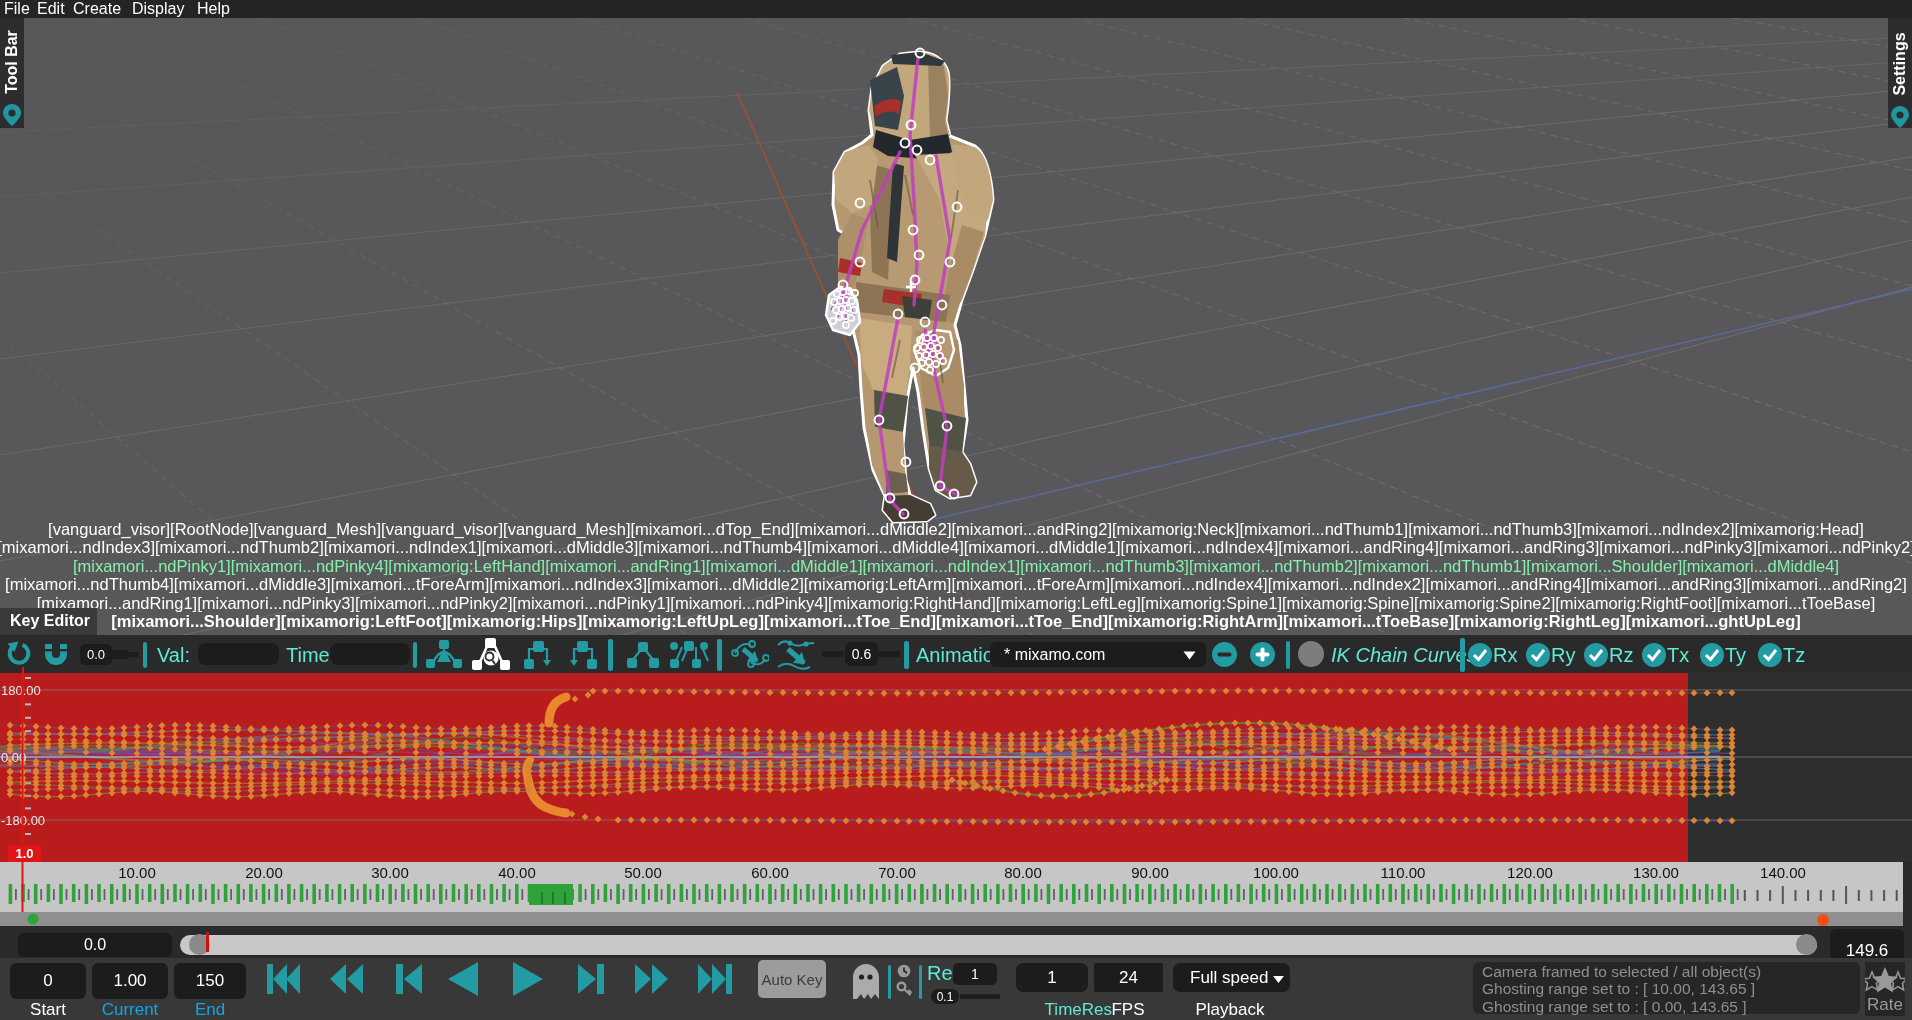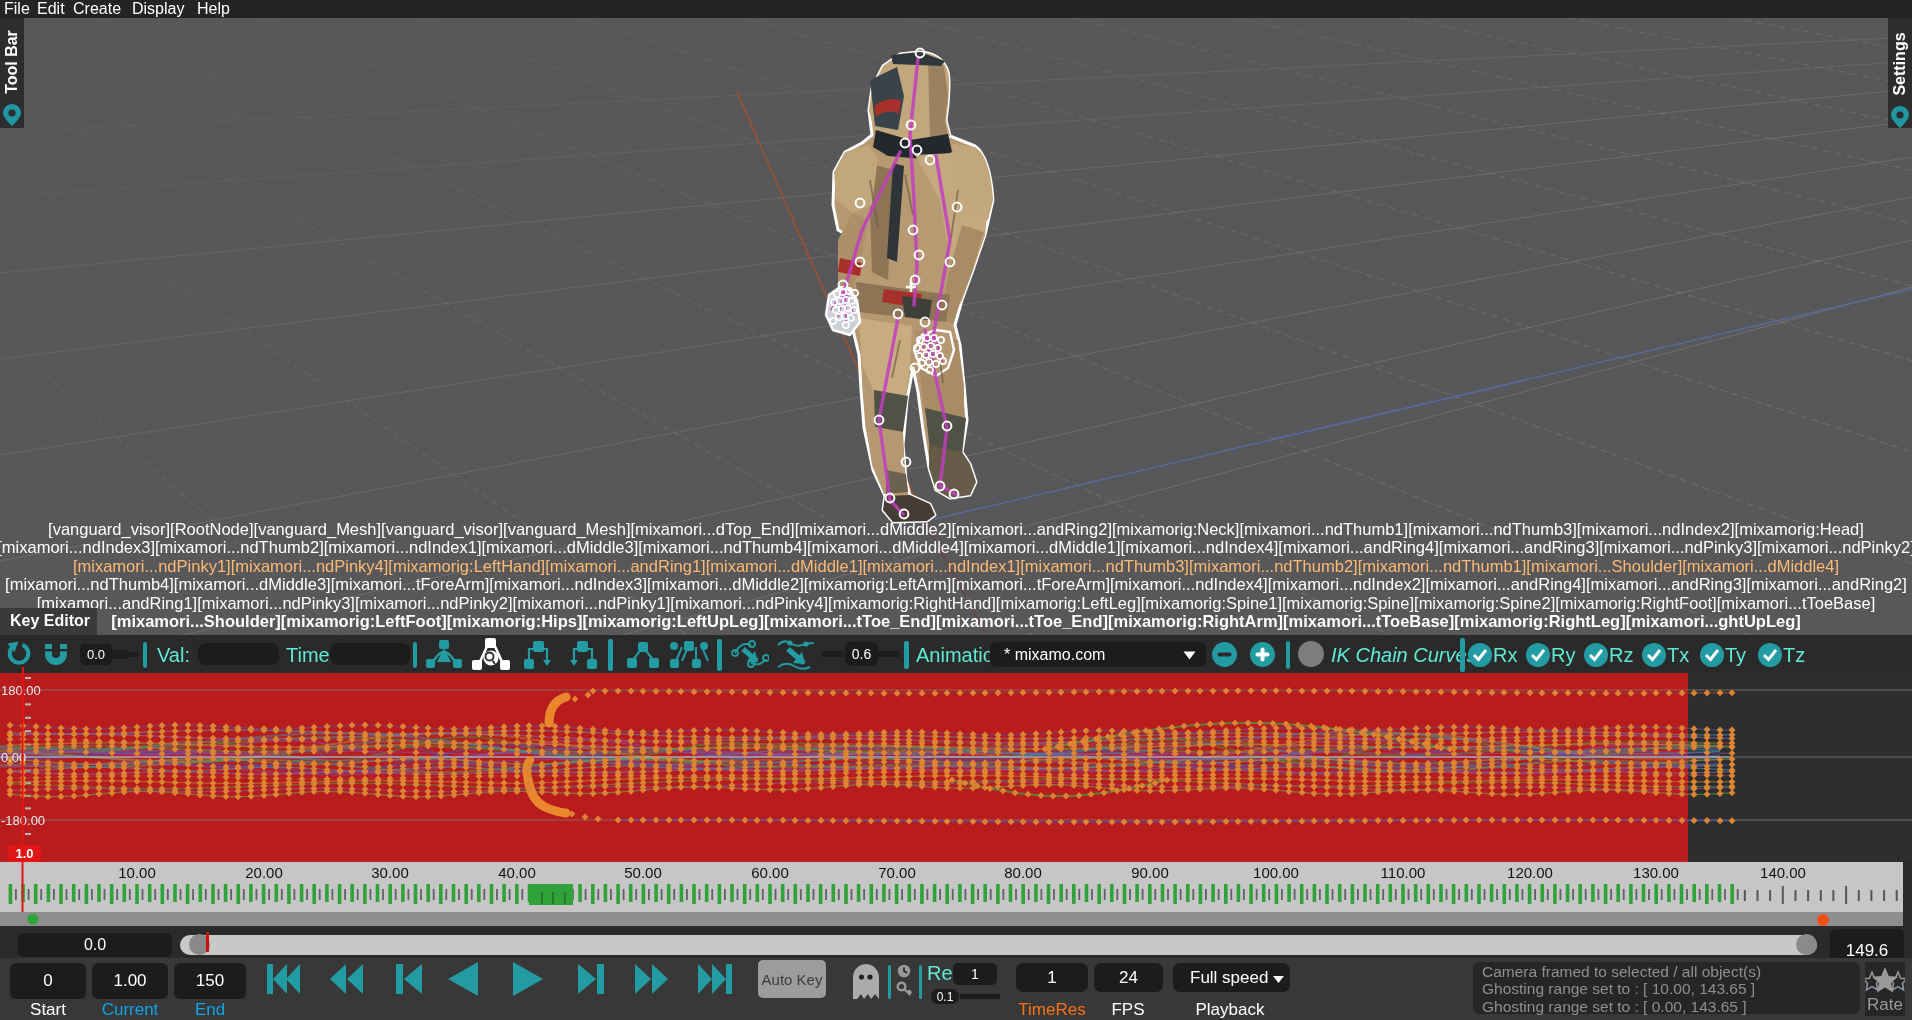--- a/index.html
+++ b/index.html
@@ -151,21 +151,21 @@
       <circle cx="940" cy="356" r="3.1" fill="none" stroke="#ffffff" stroke-width="1.7"></circle>
       <circle cx="922" cy="363" r="3.1" fill="none" stroke="#ffffff" stroke-width="1.7"></circle>
       <circle cx="929" cy="362" r="3.1" fill="none" stroke="#ffffff" stroke-width="1.7"></circle>
       <circle cx="936" cy="364" r="3.1" fill="none" stroke="#ffffff" stroke-width="1.7"></circle>
       <circle cx="943" cy="361" r="3.1" fill="none" stroke="#ffffff" stroke-width="1.7"></circle>
       <circle cx="930" cy="370" r="3.1" fill="none" stroke="#ffffff" stroke-width="1.7"></circle>
       <path d="M911 282 L911 292 M906 287 L916 287" stroke="#fff" stroke-width="2.4"></path>
     </svg>
     <div class="abs" style="left:50%;transform:translateX(-50%);top:501.5px;height:18.5px;line-height:18.5px;color:#fff;font-size:16.5px;white-space:nowrap;">[vanguard_visor][RootNode][vanguard_Mesh][vanguard_visor][vanguard_Mesh][mixamori...dTop_End][mixamori...dMiddle2][mixamori...andRing2][mixamorig:Neck][mixamori...ndThumb1][mixamori...ndThumb3][mixamori...ndIndex2][mixamorig:Head]</div>
     <div class="abs" style="left:50%;transform:translateX(-50%);top:520px;height:18.5px;line-height:18.5px;color:#fff;font-size:16.5px;white-space:nowrap;">[mixamori...ndIndex3][mixamori...ndThumb2][mixamori...ndIndex1][mixamori...dMiddle3][mixamori...ndThumb4][mixamori...dMiddle4][mixamori...dMiddle1][mixamori...ndIndex4][mixamori...andRing4][mixamori...andRing3][mixamori...ndPinky3][mixamori...ndPinky2]</div>
-    <div class="abs" style="left:50%;transform:translateX(-50%);top:538.5px;height:18.5px;line-height:18.5px;color:#fdba74;font-size:16.5px;white-space:nowrap;">[mixamori...ndPinky1][mixamori...ndPinky4][mixamorig:LeftHand][mixamori...andRing1][mixamori...dMiddle1][mixamori...ndIndex1][mixamori...ndThumb3][mixamori...ndThumb2][mixamori...ndThumb1][mixamori...Shoulder][mixamori...dMiddle4]</div>
+    <div class="abs" style="left:50%;transform:translateX(-50%);top:538.5px;height:18.5px;line-height:18.5px;color:#86efac;font-size:16.5px;white-space:nowrap;">[mixamori...ndPinky1][mixamori...ndPinky4][mixamorig:LeftHand][mixamori...andRing1][mixamori...dMiddle1][mixamori...ndIndex1][mixamori...ndThumb3][mixamori...ndThumb2][mixamori...ndThumb1][mixamori...Shoulder][mixamori...dMiddle4]</div>
     <div class="abs" style="left:50%;transform:translateX(-50%);top:557px;height:18.5px;line-height:18.5px;color:#fff;font-size:16.5px;white-space:nowrap;">[mixamori...ndThumb4][mixamori...dMiddle3][mixamori...tForeArm][mixamori...ndIndex3][mixamori...dMiddle2][mixamorig:LeftArm][mixamori...tForeArm][mixamori...ndIndex4][mixamori...ndIndex2][mixamori...andRing4][mixamori...andRing3][mixamori...andRing2]</div>
     <div class="abs" style="left:50%;transform:translateX(-50%);top:575.5px;height:18.5px;line-height:18.5px;color:#fff;font-size:16.5px;white-space:nowrap;">[mixamori...andRing1][mixamori...ndPinky3][mixamori...ndPinky2][mixamori...ndPinky1][mixamori...ndPinky4][mixamorig:RightHand][mixamorig:LeftLeg][mixamorig:Spine1][mixamorig:Spine][mixamorig:Spine2][mixamorig:RightFoot][mixamori...tToeBase]</div>
     <div class="abs" style="left:50%;transform:translateX(-50%);top:594px;height:18.5px;line-height:18.5px;color:#fff;font-size:16.5px;white-space:nowrap;font-weight:bold;">[mixamori...Shoulder][mixamorig:LeftFoot][mixamorig:Hips][mixamorig:LeftUpLeg][mixamori...tToe_End][mixamori...tToe_End][mixamorig:RightArm][mixamori...tToeBase][mixamorig:RightLeg][mixamori...ghtUpLeg]</div>
   </div>
 <div class="abs" style="left:0;top:18px;width:24px;height:110px;background:#2d2d2f;">
     <div class="abs" style="left:12px;top:44px;transform:translate(-50%,-50%) rotate(-90deg);color:#fff;font-size:16px;font-weight:bold;white-space:nowrap;">Tool Bar</div>
     <svg class="abs" style="left:2px;top:85px;" width="20" height="24" viewBox="0 0 20 24">
       <path d="M10 1 C15 1 19 5 19 10 C19 15 10 23 10 23 C10 23 1 15 1 10 C1 5 5 1 10 1 Z" fill="#1f96a0"></path>
       <circle cx="10" cy="10" r="3.6" fill="#2d2d2f"></circle>
     </svg>
@@ -3110,22 +3110,22 @@
       <path d="M8 3.5 L8 7 L11 9" stroke="#222" stroke-width="1.6" fill="none"></path>
 <circle cx="5.5" cy="22.5" r="3.8" fill="none" stroke="#999" stroke-width="2.4"></circle>
       <path d="M8.5 25.5 L14.5 31 M11.5 28.5 L14 26 M13 30 L15.5 27.5" stroke="#999" stroke-width="2.2"></path>
     </svg>
     <div class="sep" style="left:919px;top:7px;height:34px;width:3px;"></div>
     <div class="wt" style="left:927px;top:4px;">Res</div>
     <div class="box" style="left:953px;top:5px;width:44px;height:22px;border-radius:5px;font-size:14px;">1</div>
     <div class="box" style="left:931px;top:31px;width:28px;height:15px;border-radius:7px;font-size:12px;">0.1</div>
     <div class="abs" style="left:960px;top:36px;width:40px;height:5px;background:#1d1d1d;"></div>
     <div class="box" style="left:1016px;top:5px;width:72px;height:29px;border-radius:7px;font-size:17px;">1</div>
-    <div class="abs" style="left:992px;top:42px;width:120px;text-align:center;color:#f97316;font-size:17px;">TimeRes</div>
-    <div class="box" style="left:1094px;top:5px;width:69px;height:29px;border-radius:7px;font-size:17px;">24</div>
+    <div class="abs" style="left:992px;top:42px;width:120px;text-align:right;color:#5eead4;font-size:17px;">TimeRes</div>
+    <div class="box" style="left:1094px;top:5px;width:69px;height:29px;border-radius:2px;font-size:17px;">24</div>
     <div class="abs" style="left:1068px;top:42px;width:120px;text-align:center;color:#fff;font-size:17px;">FPS</div>
     <div class="box" style="left:1173px;top:5px;width:117px;height:29px;border-radius:7px;font-size:17px;justify-content:flex-start;padding-left:17px;box-sizing:border-box;">Full speed</div>
     <svg class="abs" style="left:1272px;top:17px;" width="13" height="9" viewBox="0 0 14 10">
       <path d="M1 1 L13 1 L7 9 Z" fill="#fff"></path>
     </svg>
     <div class="abs" style="left:1170px;top:42px;width:120px;text-align:center;color:#fff;font-size:17px;">Playback</div>
     <div class="abs" style="left:1473px;top:4px;width:387px;height:52px;background:#262626;border-radius:6px;color:#8f8f8f;font-size:15.5px;line-height:17.4px;padding:1px 0 0 9px;box-sizing:border-box;">Camera framed to selected / all object(s)<br>Ghosting range set to : [ 10.00, 143.65 ]<br>Ghosting range set to : [ 0.00, 143.65 ]</div>
     <div class="abs" style="left:1865px;top:4px;width:40px;height:54px;background:#262626;"><svg width="40" height="54" viewBox="0 0 40 54">
         <path d="M7 10 L9.6 16.2 L16 16.8 L11.5 21.3 L12.6 28 L7 24.6 L1.4 28 L2.5 21.3 L-2 16.8 L4.4 16.2 Z" fill="none" stroke="#8f959c" stroke-width="1.6"></path>
         <path d="M33 10 L35.6 16.2 L42 16.8 L37.5 21.3 L38.6 28 L33 24.6 L27.4 28 L28.5 21.3 L24 16.8 L30.4 16.2 Z" fill="none" stroke="#8f959c" stroke-width="1.6"></path>

